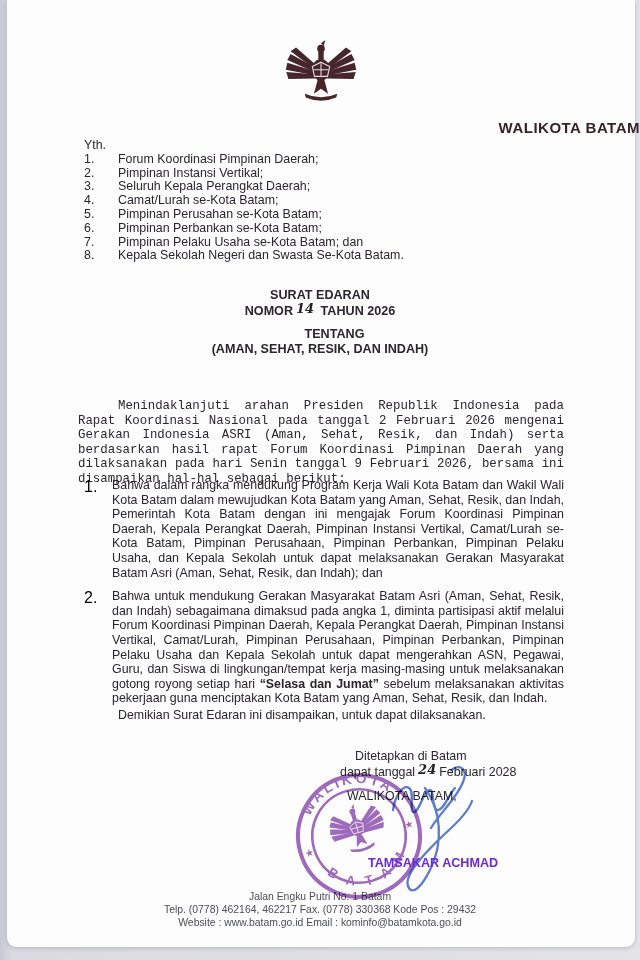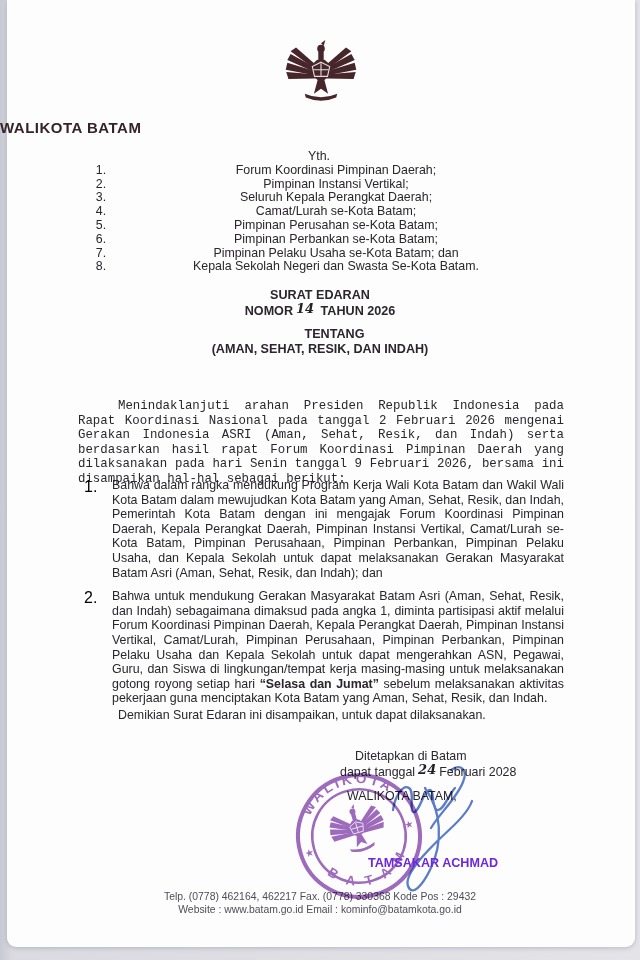--- a/index.html
+++ b/index.html
@@ -9,23 +9,23 @@
     font-family:"Liberation Sans",sans-serif;
     -webkit-font-smoothing:antialiased;
   }
   .paper{
     position:absolute;left:7px;top:0;width:628px;height:947px;
     background:#fdfdfd;border-radius:0 0 9px 9px;
     box-shadow:0 1px 4px rgba(60,60,80,.25);
   }
   .abs{position:absolute;}
   .emblem{left:283px;top:30px;width:76px;height:84px;color:#46262a;}
-  .letterhead-title{left:0;top:119px;width:640px;text-align:left;
+  .letterhead-title{left:0;top:119px;width:640px;text-align:right;
     font-size:15px;font-weight:bold;letter-spacing:.5px;color:#352327;}
-  .recipients{left:84px;top:150px;width:470px;font-size:12.4px;color:#2a262c;line-height:13.8px;text-align:center;}
+  .recipients{left:84px;top:139px;width:470px;font-size:12.4px;color:#2a262c;line-height:13.8px;}
   .recip-row{display:grid;grid-template-columns:34px 1fr;}
   .subject{left:0;top:288px;width:640px;text-align:center;color:#2a262c;
     font-size:12.6px;font-weight:bold;line-height:15px;}
   .subject .tentang{margin-top:8px;margin-left:29px;}
   .subject .title1{margin-top:9px;}
   .hand{font-family:"DejaVu Serif",serif;font-style:italic;font-weight:600;
     font-size:13px;position:relative;top:-2px;padding:0 3px;color:#232026;}
   .para{color:#29262c;font-size:12.4px;line-height:14.6px;text-align:justify;}
   .opening{left:78px;top:399px;width:486px;text-indent:40px;font-family:Liberation Mono, monospace;}
   .points{left:84px;top:478px;width:480px;}
@@ -180,15 +180,16 @@
   <g fill="none" stroke="#4b6fc5" stroke-width="2.3" stroke-linecap="round" opacity="0.9">
     <path d="M28,52 C30,38 38,26 44,30 C50,34 44,52 48,54 C54,56 58,34 64,32 C70,30 66,50 72,52 C78,54 84,36 90,30"></path>
     <path d="M86,12 C96,5 103,12 98,24 C92,40 74,56 66,70"></path>
     <path d="M60,30 C76,52 79,84 65,112 C57,128 47,139 43,128 C39,117 58,96 84,72 C96,61 104,52 107,43"></path>
   </g>
 </svg>
 
 <div class="abs sig-name">TAMSAKAR ACHMAD</div>
 
 <div class="abs footer">
+  <div>Jalan Engku Putri No. 1 Batam</div>
   <div>Telp. (0778) 462164, 462217 Fax. (0778) 330368 Kode Pos : 29432</div>
   <div>Website : www.batam.go.id Email : kominfo@batamkota.go.id</div>
 </div>
 
 </body></html>

